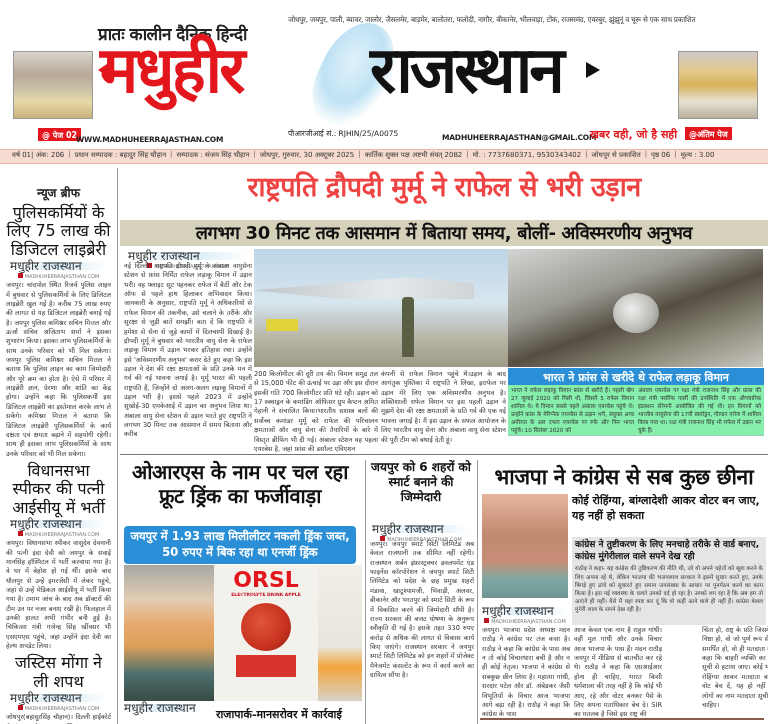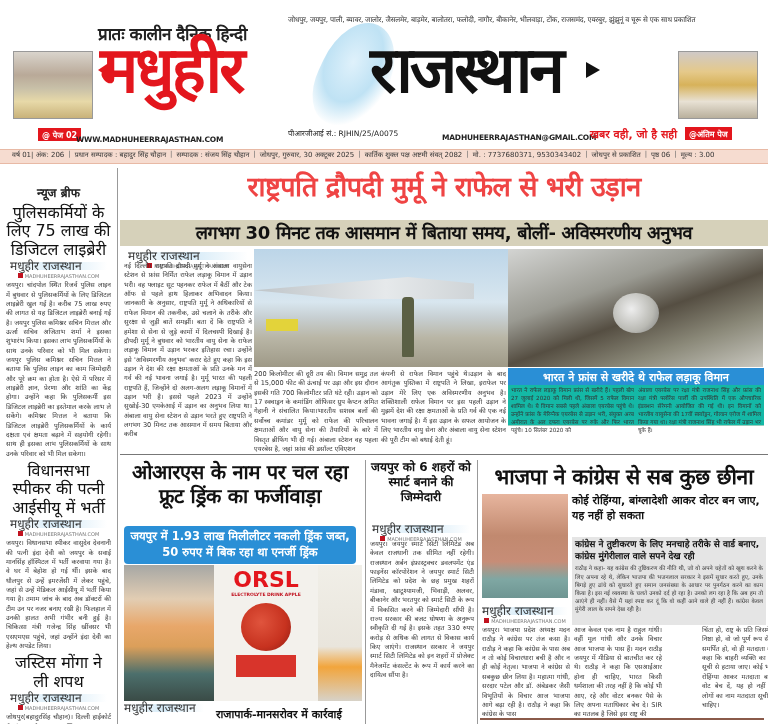--- a/index.html
+++ b/index.html
@@ -33,21 +33,21 @@
 .redsq{display:inline-block;width:5px;height:5px;background:#c1121f;margin-right:2px}
 .url-small{font-size:5px;color:#777;text-align:center;margin:1px 0 2px}
 .body-txt{font-size:6.6px;line-height:1.42;text-align:justify;color:#333}
 .main-hl{left:120px;top:172px;width:648px;font-size:27px;font-weight:bold;color:#ef4444;text-align:center;letter-spacing:-0.5px;line-height:1.1}
 .sub-hl{left:120px;top:220px;width:648px;height:26px;background:#d6d1ba;font-size:18px;font-weight:bold;color:#111;text-align:center;line-height:26px;letter-spacing:-0.3px}
 .story1-txt{left:124px;top:262px;width:128px}
 .photo-rafale1{left:254px;top:249px;width:254px;height:118px;background:linear-gradient(180deg,#bcd5e8 0%,#d8e6ef 45%,#c7cfd2 58%,#b9b6a6 75%,#9e9987 100%)}
 .photo-rafale2{left:508px;top:249px;width:255px;height:118px;background:linear-gradient(160deg,#d3d4d2 0%,#9a9a92 35%,#554e42 55%,#8a8878 75%,#c9c8c0 100%)}
 .story1-mid{left:254px;top:370px;width:124px}
 .story1-mid2{left:381px;top:370px;width:125px}
-.box-india{left:508px;top:368px;width:256px;height:58px;background:#14b8a6;border-bottom:1px solid #9cb}
+.box-india{left:508px;top:368px;width:256px;height:68px;background:#86efac;border-bottom:1px solid #9cb}
 .box-india-title{background:#2a8fd6;color:#fff;font-size:11px;font-weight:bold;text-align:center;padding:1px 0}
 .box-cols{display:flex;gap:4px;padding:2px 3px}
 .box-cols div{flex:1}
 .ors-hl{left:120px;top:460px;width:240px;font-size:20px;font-weight:bold;color:#111;text-align:center;line-height:1.2;letter-spacing:-0.3px}
 .ors-sub{left:124px;top:526px;width:232px;height:38px;background:#2a8fd6;border-radius:4px;color:#fff;font-size:11.5px;font-weight:bold;text-align:center;line-height:1.4;padding:2px 4px}
 .photo-ors{left:124px;top:565px;width:238px;height:136px;display:flex}
 .ors-shelf{width:90px;height:100%;background:linear-gradient(180deg,#a6a7a4 0%,#e2cdb3 25%,#e8a76a 45%,#db9f5a 60%,#4c6f6c 80%,#3a4b46 100%)}
 .ors-box{width:104px;height:100%;background:#f3f1ec;position:relative;text-align:center}
 .ors-logo{font-size:22px;font-weight:bold;color:#e3161d;margin-top:2px}
 .ors-small{font-size:4.5px;color:#c1121f;font-weight:bold}

